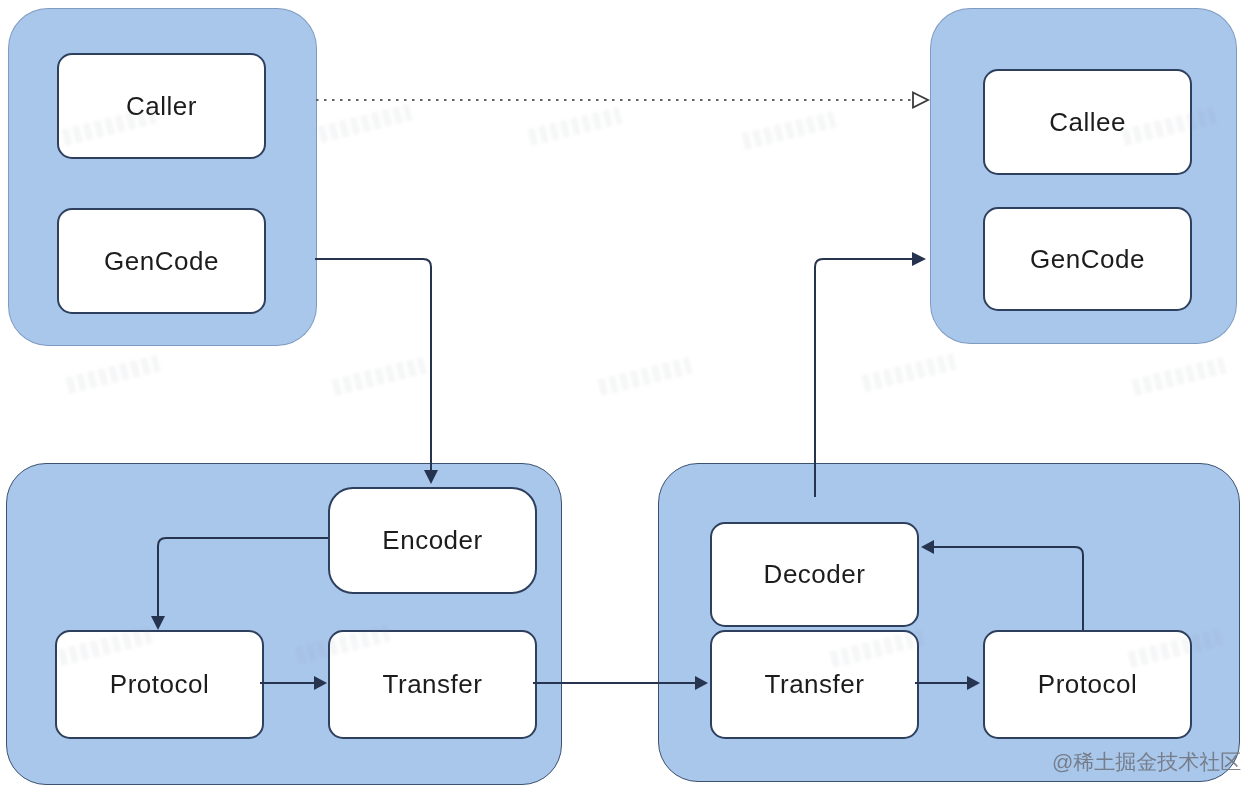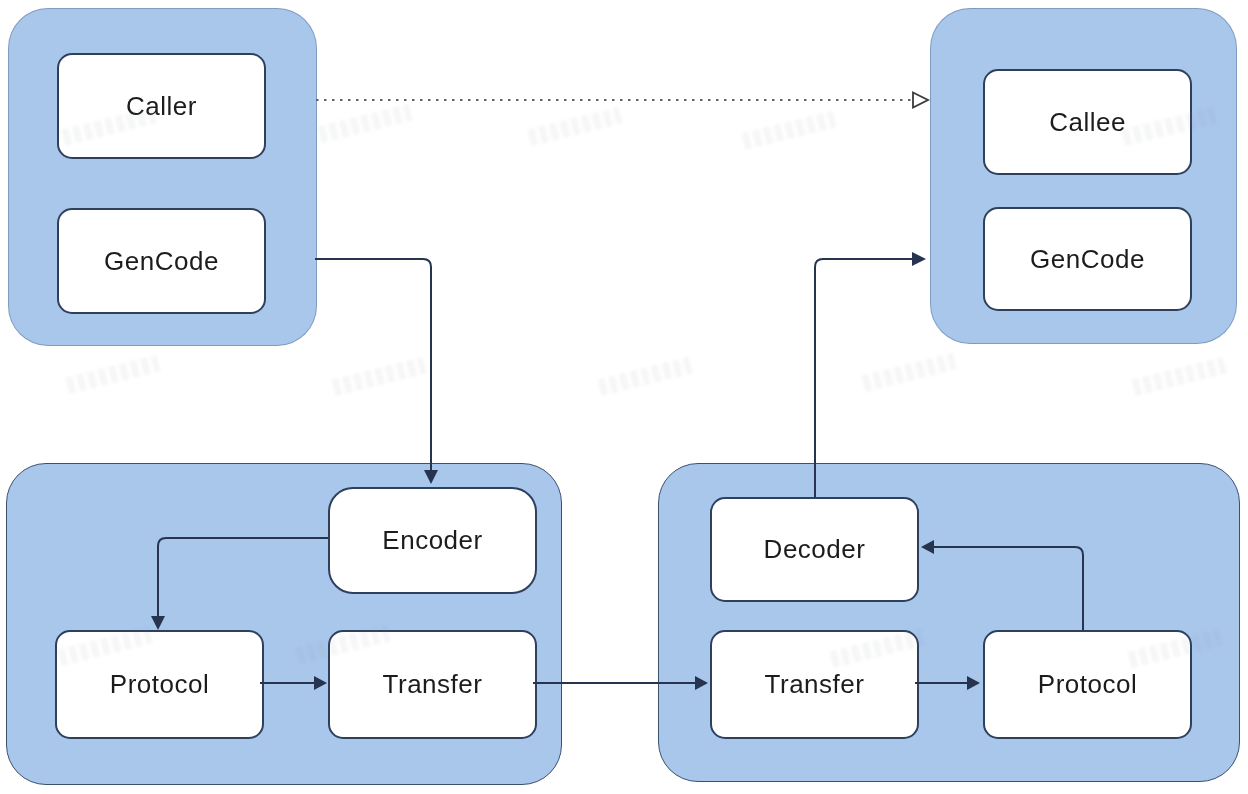--- a/index.html
+++ b/index.html
@@ -45,21 +45,21 @@
   <div class="node" style="left:328px;top:487px;width:205px;height:103px;border-radius:25px;">
       <span>Encoder</span>
     </div>
   <div class="node" style="left:55px;top:630px;width:205px;height:105px;">
       <span>Protocol</span>
     </div>
   <div class="node" style="left:328px;top:630px;width:205px;height:105px;">
       <span>Transfer</span>
     </div>
 
-  <div class="node" style="left:710px;top:497px;width:205px;height:101px;justify-content:center;">
+  <div class="node" style="left:710px;top:522px;width:205px;height:101px;justify-content:center;">
       <span>Decoder</span>
     </div>
   <div class="node" style="left:710px;top:630px;width:205px;height:105px;">
       <span>Transfer</span>
     </div>
   <div class="node" style="left:983px;top:630px;width:205px;height:105px;">
       <span>Protocol</span>
     </div>
 
   <svg class="edges" width="1248" height="794" viewBox="0 0 1248 794">
@@ -102,14 +102,15 @@
   <div class="fwm" style="left:66px;top:366px;"></div>
   <div class="fwm" style="left:332px;top:368px;"></div>
   <div class="fwm" style="left:598px;top:368px;"></div>
   <div class="fwm" style="left:862px;top:364px;"></div>
   <div class="fwm" style="left:1132px;top:368px;"></div>
   <div class="fwm" style="left:58px;top:638px;"></div>
   <div class="fwm" style="left:296px;top:636px;"></div>
   <div class="fwm" style="left:830px;top:640px;"></div>
   <div class="fwm" style="left:1128px;top:640px;"></div>
 
+  <div class="site-wm">@稀土掘金技术社区</div>
 
 </div>
 
 </body></html>

